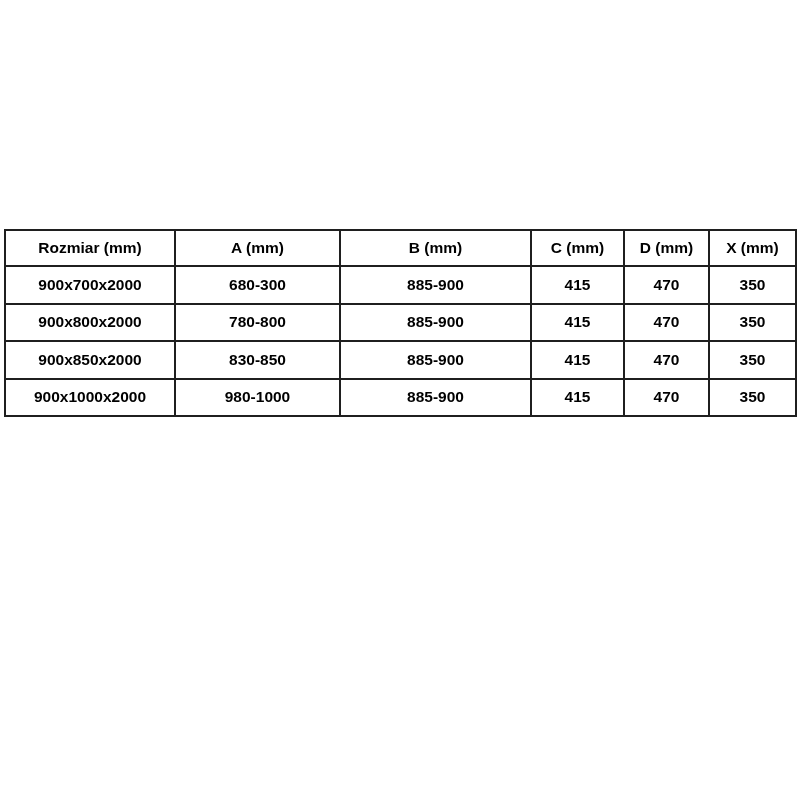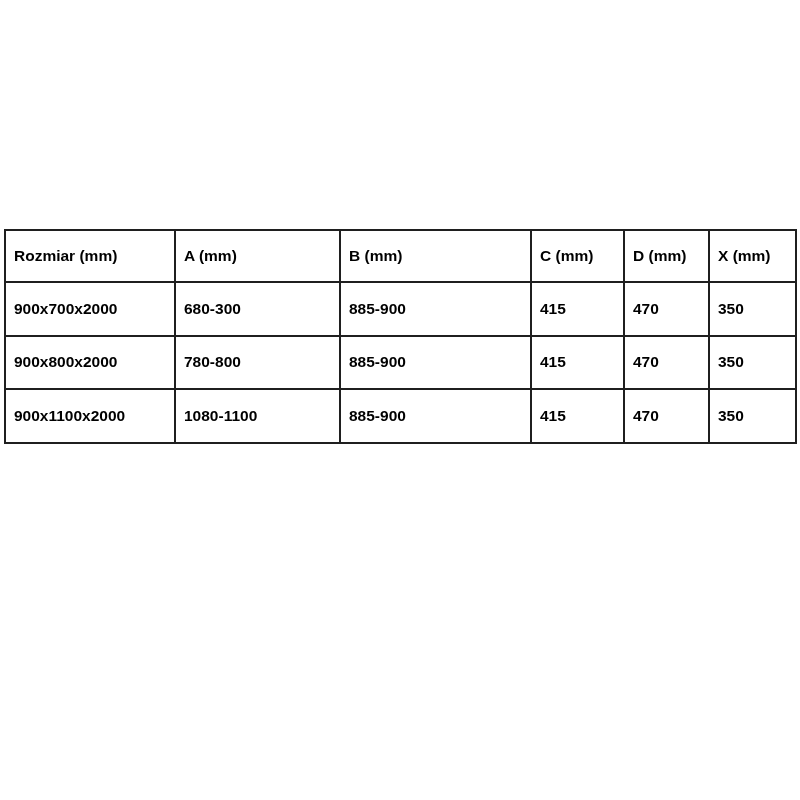--- a/index.html
+++ b/index.html
@@ -21,25 +21,25 @@
   }
   table.spec-table {
     border-collapse: collapse;
     table-layout: fixed;
     width: 791px;
     background: var(--table-bg, #ffffff);
   }
   table.spec-table th,
   table.spec-table td {
     border: 2px solid var(--border-color, #1f1f1f);
-    text-align: left;
+    text-align: center;
     vertical-align: middle;
     color: var(--text-color, #000000);
     font-size: 15.5px;
-    padding: 8px;
+    padding: 0;
     overflow: hidden;
     white-space: nowrap;
   }
   table.spec-table th {
     font-weight: bold;
     height: 34px;
   }
   table.spec-table td {
     font-weight: bold;
     height: 35.5px;
@@ -79,22 +79,30 @@
         </tr>
         <tr>
           <td>900x800x2000</td>
           <td>780-800</td>
           <td>885-900</td>
           <td>415</td>
           <td>470</td>
           <td>350</td>
         </tr>
         <tr>
-          <td>900x1100x2000</td>
-          <td>1080-1100</td>
+          <td>900x850x2000</td>
+          <td>830-850</td>
+          <td>885-900</td>
+          <td>415</td>
+          <td>470</td>
+          <td>350</td>
+        </tr>
+        <tr>
+          <td>900x1000x2000</td>
+          <td>980-1000</td>
           <td>885-900</td>
           <td>415</td>
           <td>470</td>
           <td>350</td>
         </tr>
       </tbody>
   </table>
 </div>
 
 </body></html>

